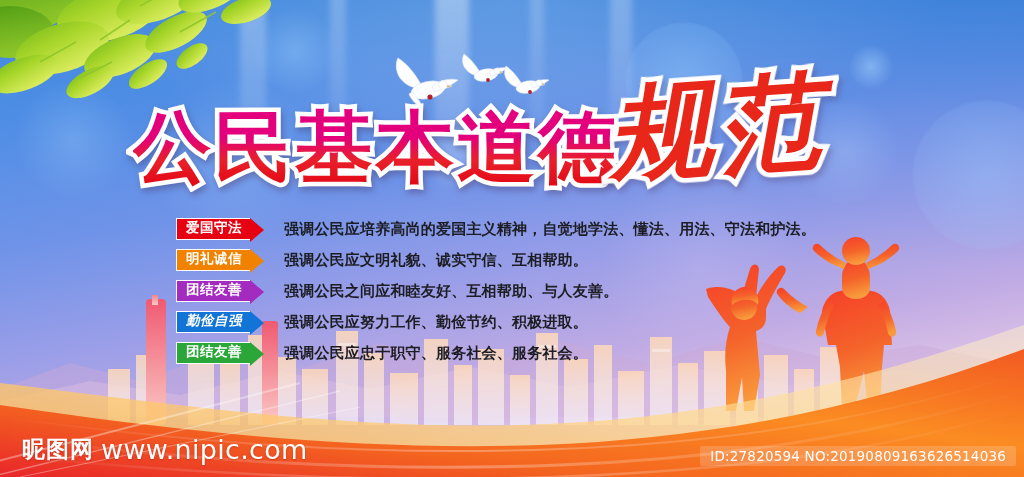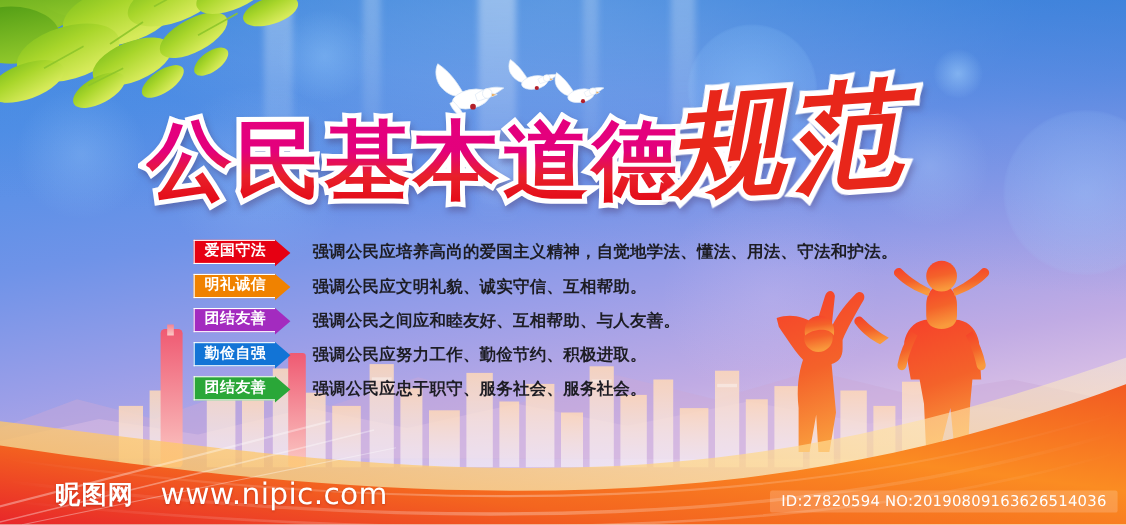--- a/index.html
+++ b/index.html
@@ -91,21 +91,21 @@
   .desc{margin-left:34px;font-size:15px;color:#1d1d24;font-weight:bold;letter-spacing:.2px;
     font-family:"DejaVu Sans","Liberation Sans",sans-serif;white-space:nowrap;}
 
   
   .mountains{position:absolute;left:0;bottom:60px;width:1024px;height:120px;}
   .skyline{position:absolute;left:90px;bottom:52px;width:760px;height:130px;}
   .wave{position:absolute;left:0;bottom:0;width:1024px;height:190px;}
   .family{position:absolute;right:100px;bottom:52px;width:220px;height:200px;}
 
   
-  .watermark{position:absolute;left:22px;bottom:12px;display:flex;align-items:flex-start;gap:24px;margin-left:28px;}
+  .watermark{position:absolute;left:22px;bottom:12px;display:flex;align-items:flex-start;gap:7px;}
   .wm-cn{font-size:23px;font-weight:bold;color:#fff;letter-spacing:1px;
     font-family:"DejaVu Sans","Liberation Sans",sans-serif;
     text-shadow:0 1px 2px rgba(150,30,10,.45);}
   .wm-url{font-size:27px;color:#fff;letter-spacing:.3px;
     font-family:"DejaVu Sans","Liberation Sans",sans-serif;
     text-shadow:0 1px 2px rgba(150,30,10,.45);}
   .idtag{position:absolute;right:8px;bottom:11px;
     background:rgba(255,255,255,.18);padding:2px 10px;border-radius:2px;
     font-size:13.5px;color:#fff;letter-spacing:.2px;
     font-family:"DejaVu Sans","Liberation Sans",sans-serif;text-align:center;}
@@ -311,21 +311,21 @@
       <span class="desc">强调公民应文明礼貌、诚实守信、互相帮助。</span>
     </div>
     <div class="row">
       <span class="tag" style="background:#a32bbf;color:#a32bbf;">
         <span style="color:#fff;position:relative;z-index:2;">团结友善</span>
         <i class="tag-arrowline"></i>
       </span>
       <span class="desc">强调公民之间应和睦友好、互相帮助、与人友善。</span>
     </div>
     <div class="row">
-      <span class="tag" style="background:#1274d6;color:#1274d6;">
+      <span class="tag" style="background:#1274d6;color:#1274d6;font-style:italic;">
         <span style="color:#fff;position:relative;z-index:2;">勤俭自强</span>
         <i class="tag-arrowline"></i>
       </span>
       <span class="desc">强调公民应努力工作、勤俭节约、积极进取。</span>
     </div>
     <div class="row">
       <span class="tag" style="background:#2aa738;color:#2aa738;">
         <span style="color:#fff;position:relative;z-index:2;">团结友善</span>
         <i class="tag-arrowline"></i>
       </span>

